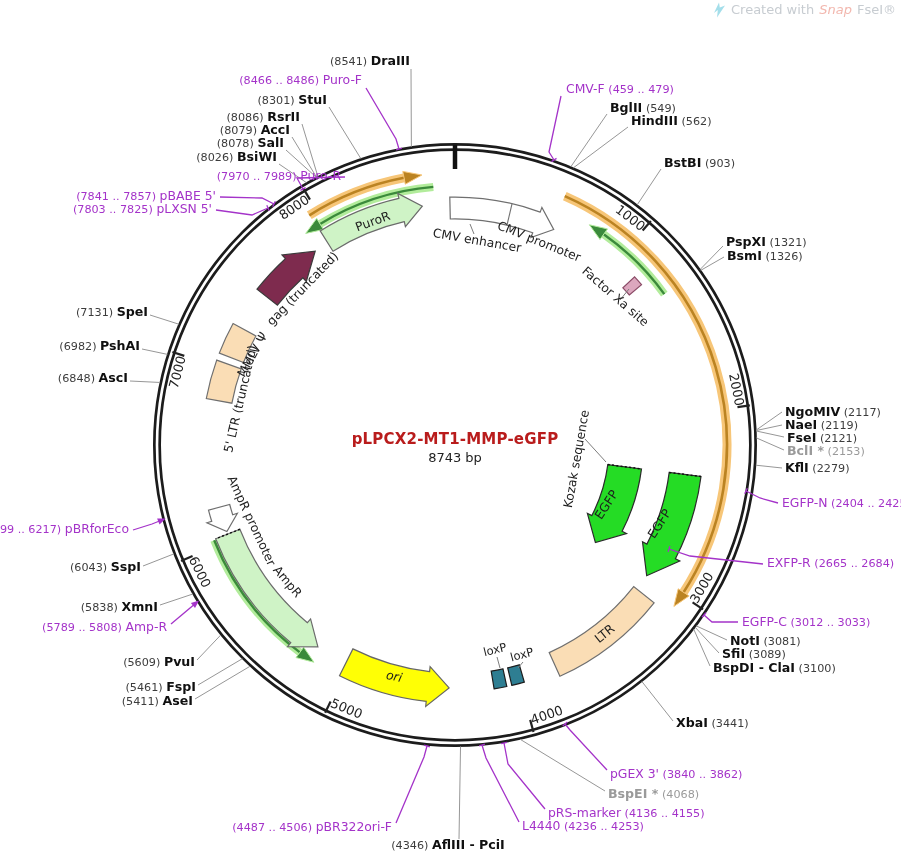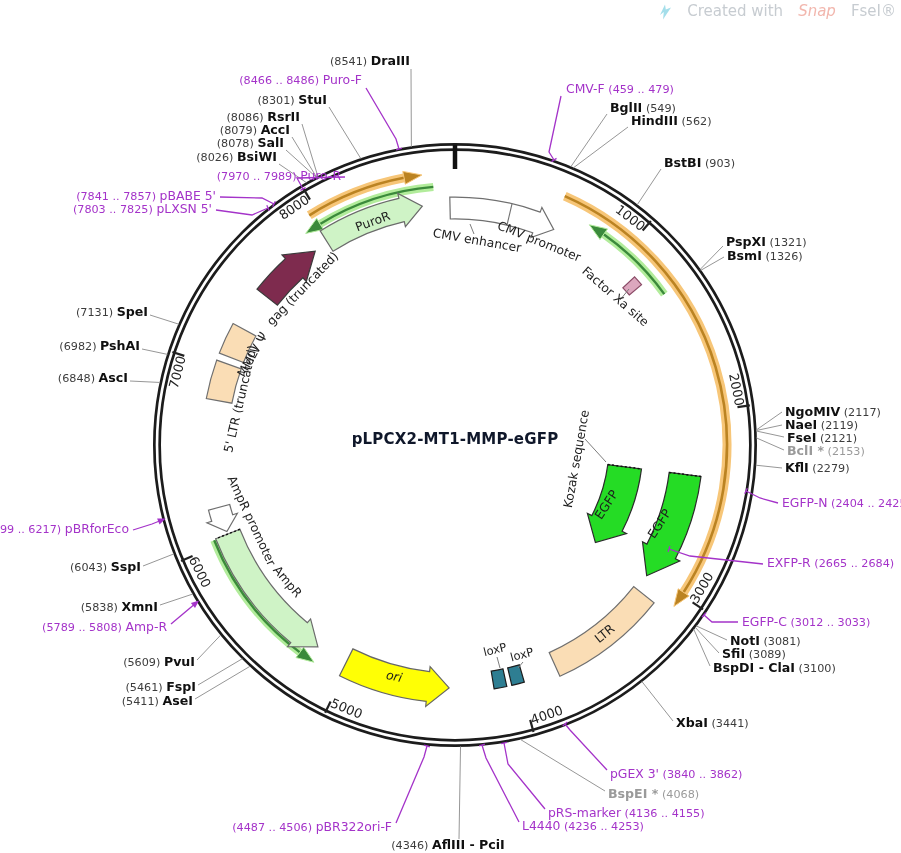--- a/index.html
+++ b/index.html
@@ -1,23 +1,23 @@
 <!DOCTYPE html>
 <html><head>
 <meta charset="utf-8">
 <style>
   html,body{margin:0;padding:0;background:#ffffff;}
   #stage{position:relative;width:901px;height:853px;background:#ffffff;overflow:hidden;
          font-family:"DejaVu Sans","Liberation Sans",sans-serif;}
   svg{font-family:"DejaVu Sans","Liberation Sans",sans-serif;}
   .title-block{position:absolute;left:305px;top:430px;width:300px;text-align:center;pointer-events:none;}
-  .ptitle{font-size:15px;font-weight:bold;color:#0f172a;letter-spacing:.2px;}
+  .ptitle{font-size:15px;font-weight:bold;color:#b91c1c;letter-spacing:.2px;}
   .pbp{font-size:13px;color:#222;margin-top:2px;}
-  .watermark{position:absolute;top:2px;right:5px;display:flex;align-items:flex-end;gap:15px;
-             font-size:15px;color:#c7ccd1;user-select:none;}
+  .watermark{position:absolute;top:2px;right:5px;display:flex;align-items:flex-start;gap:5px;
+             font-size:13px;color:#c7ccd1;user-select:none;}
   .watermark .snap{color:#f2b7ae;font-style:italic;}
   .watermark svg{display:block;opacity:.8;}
 </style>
 </head>
 <body>
 
 <div id="stage">
   <svg id="map" width="901" height="853" viewBox="0 0 901 853">
       <circle cx="455" cy="445" r="298" fill="none" stroke="#1c1c1c" stroke-width="8"></circle>
       <circle cx="455" cy="445" r="298" fill="none" stroke="#ffffff" stroke-width="2.6"></circle>
@@ -279,20 +279,21 @@
       </g>
       <g>
         <polyline points="778,503 760,498 746,491" fill="none" stroke="#A433C9" stroke-width="1.3"></polyline>
         <line x1="747.3416407864999" y1="488.31671842700024" x2="744.6583592135001" y2="493.68328157299976" stroke="#A433C9" stroke-width="1.3"></line>
         <text x="782" y="507" text-anchor="start"><tspan font-size="12.4" fill="#A433C9">EGFP-N</tspan><tspan font-size="11.2" fill="#A433C9">&nbsp;</tspan><tspan font-size="11.2" fill="#A433C9">(2404 .. 2425)</tspan></text>
       </g>
     </svg>
 
   <div class="title-block">
     <div class="ptitle">pLPCX2-MT1-MMP-eGFP</div>
+    <div class="pbp">8743 bp</div>
   </div>
 
   <div class="watermark">
     <svg width="15" height="16" viewBox="0 0 15 16">
       <path d="M3 11 L8 0.5 L8.8 5.6 L14 3.6 L6 15.5 L6.8 8 Z" fill="#8ed7e6"></path>
     </svg>
     <span>Created with </span>
       <span class="snap">Snap</span>
       <span>FseI®</span>
   </div>

